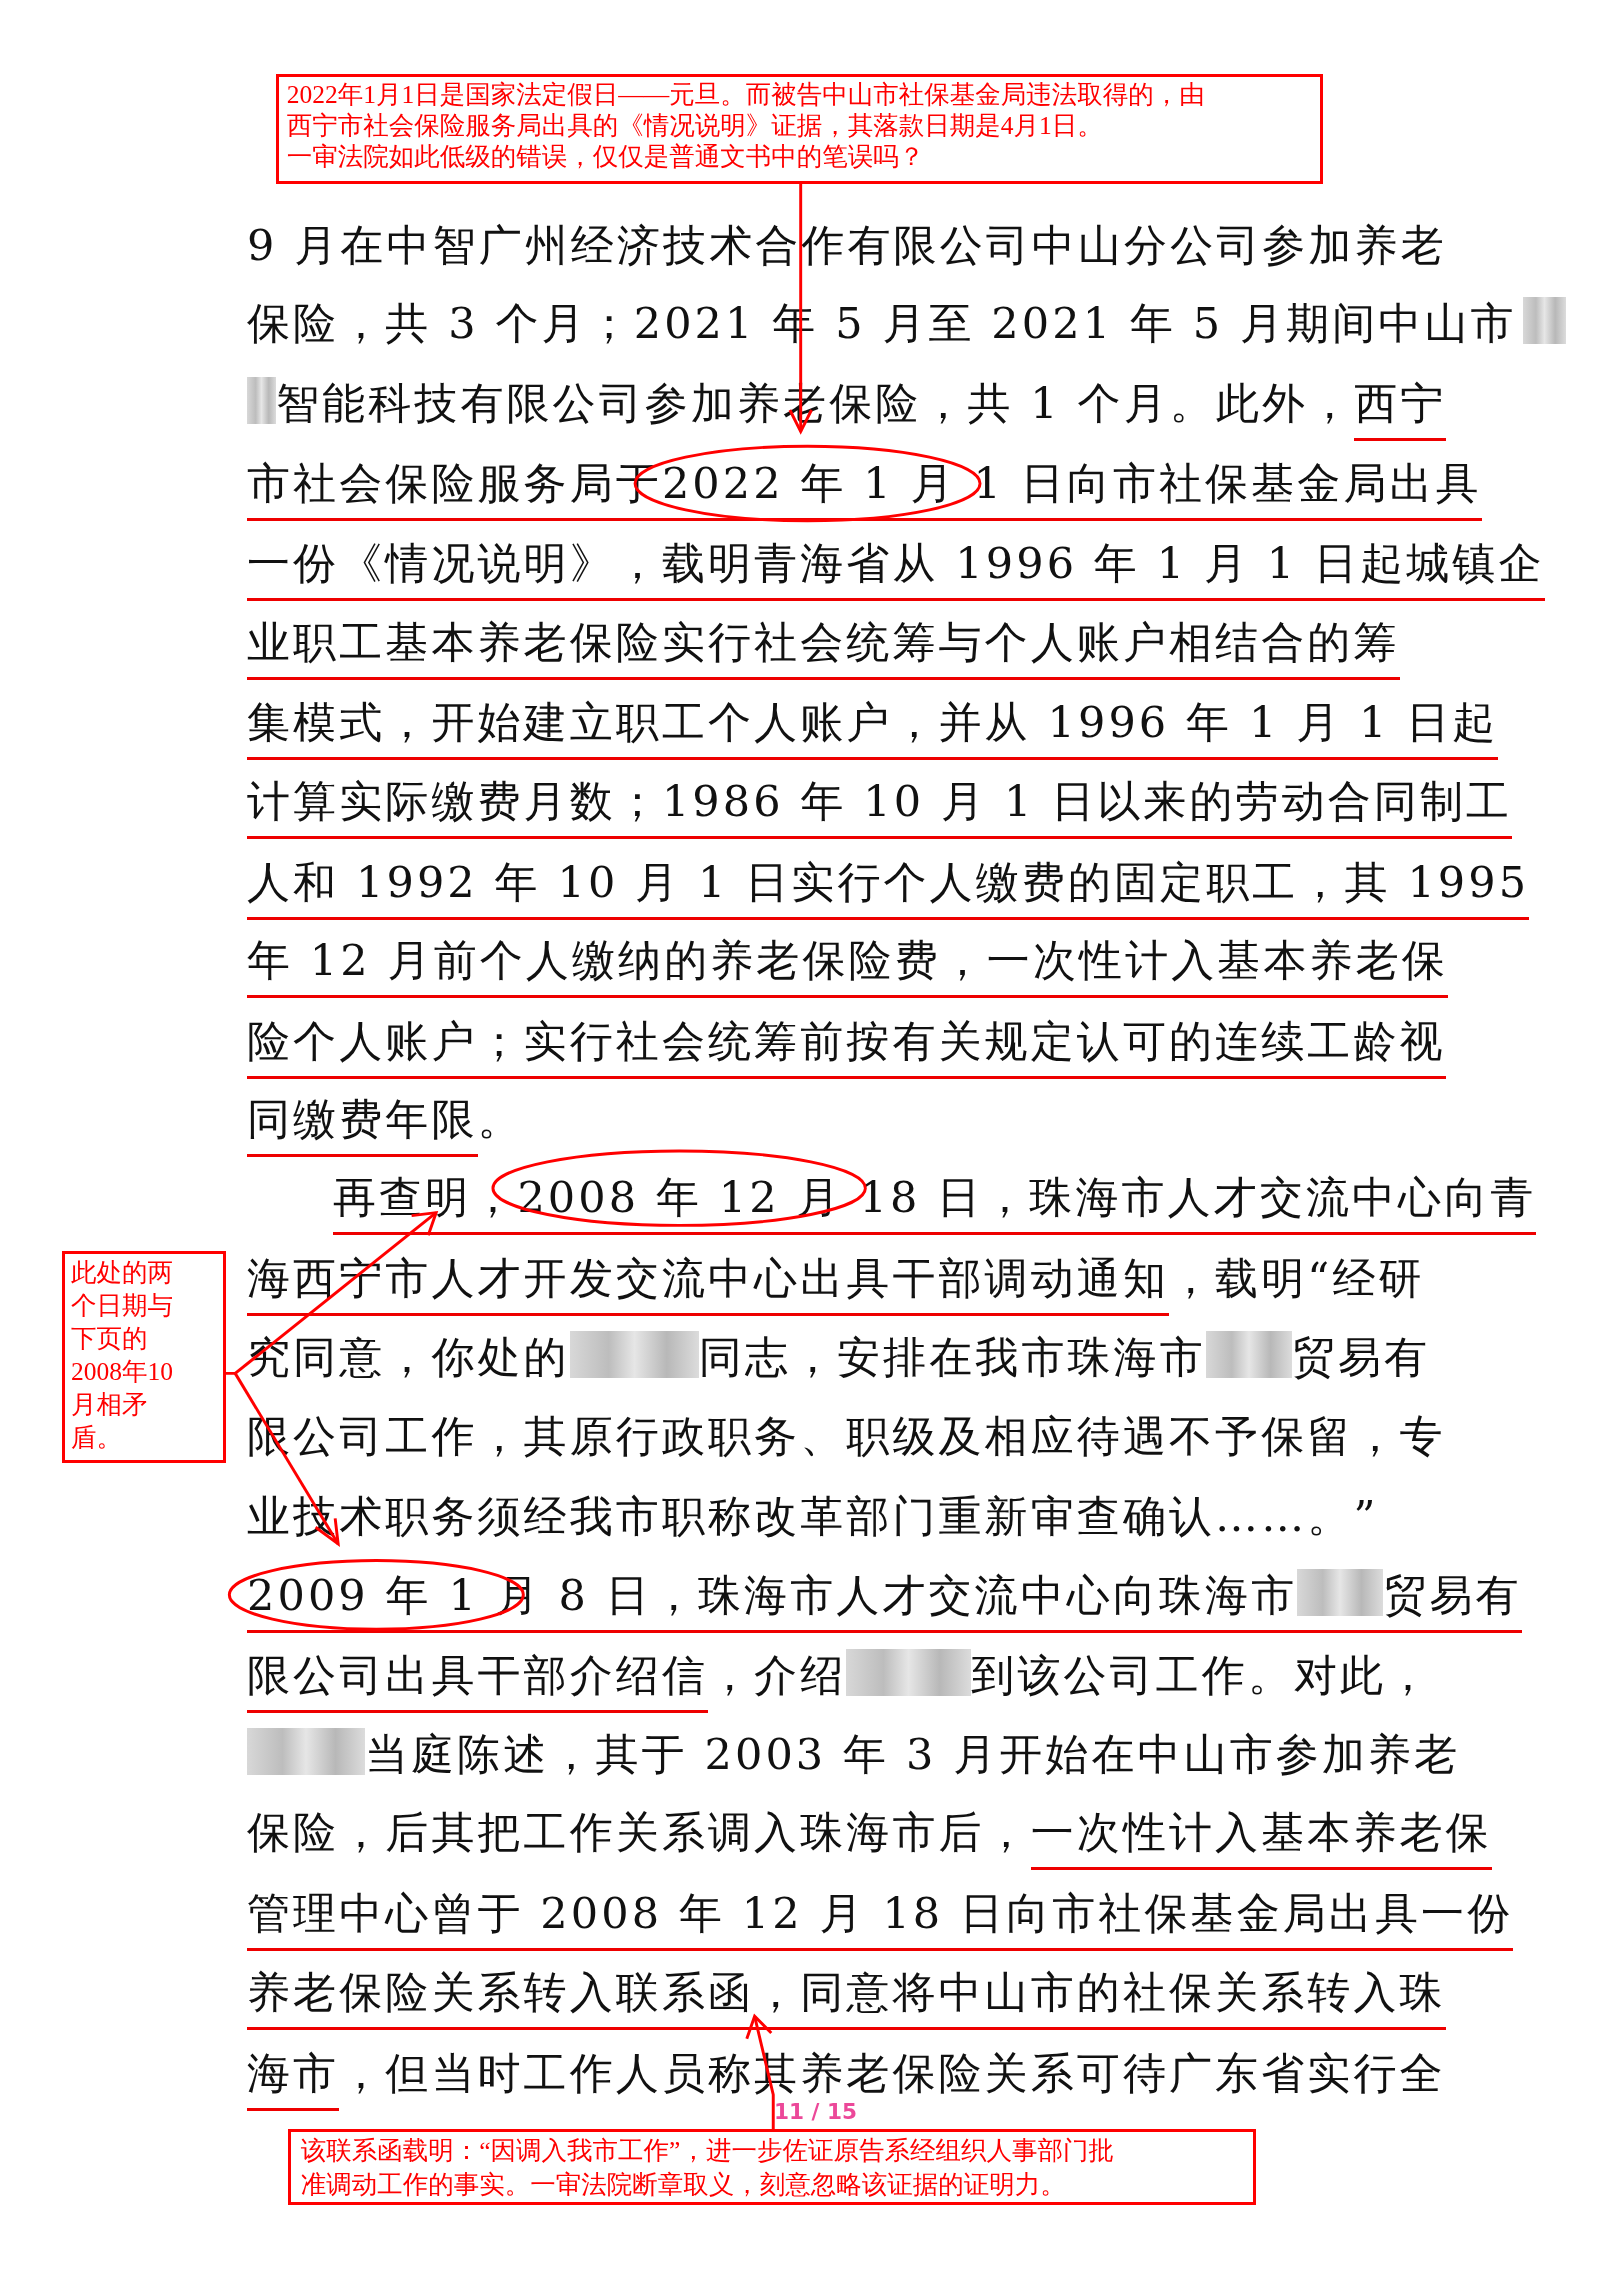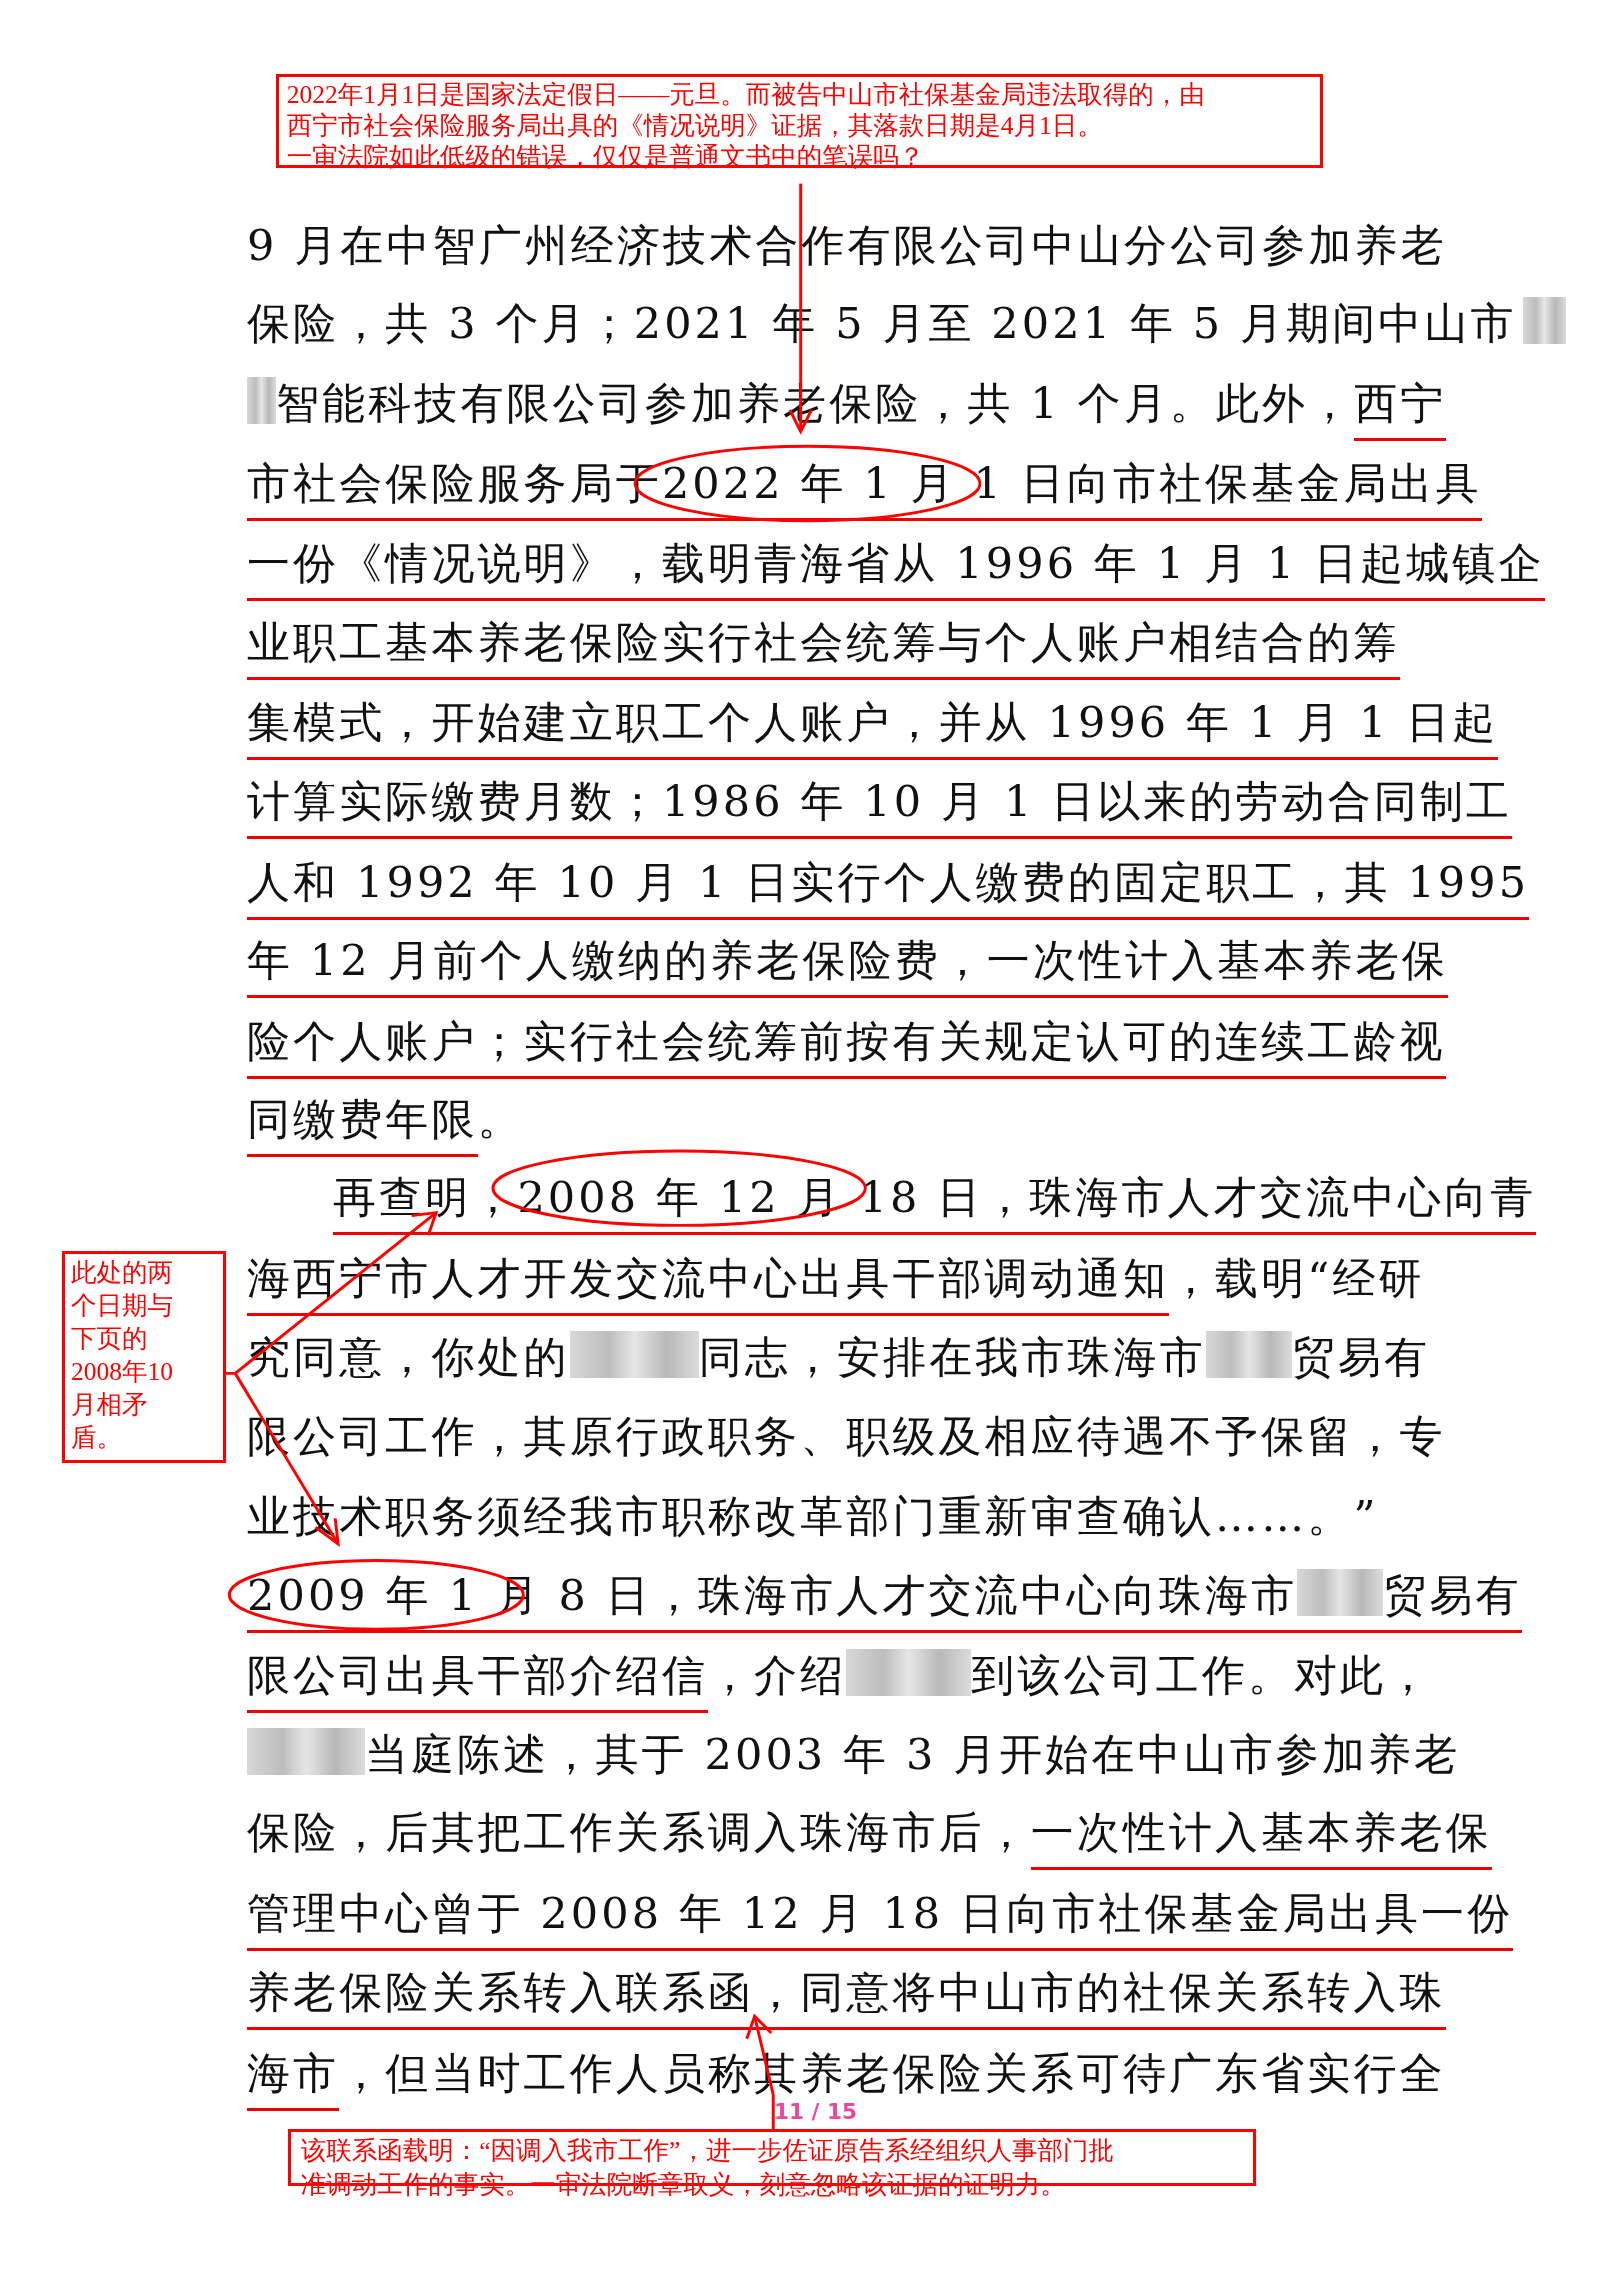--- a/index.html
+++ b/index.html
@@ -8,23 +8,23 @@
   .page { position: absolute; left: 0; top: 0; width: 1620px; height: 2293px; background: #fff; }
   .line { position: absolute; left: 247px; width: 1132px; height: 59px; font-size: 43px; line-height: 59px;
           color: #111; white-space: nowrap; letter-spacing: 3.1px; text-align: justify; text-align-last: justify; }
   .line.last { text-align-last: left; }
   .u { border-bottom: 3.9px solid #ee0000; padding-bottom: 10px; }
   .blur { display: inline-block; width: 43px; height: 47px; vertical-align: -5.9px;
           background: linear-gradient(90deg, #d8d8d8 0%, #bdbdbd 30%, #e6e6e6 50%, #b8b8b8 75%, #dcdcdc 100%); }
   .blur.w2 { width: 86px; } .blur.w3 { width: 129px; } .blur.w4 { width: 125px; }
   .note { position: absolute; border: 3.9px solid #ff0000; background: #fff; color: #ff0000;
           font-family: "Liberation Serif", "DejaVu Serif", serif; box-sizing: border-box; }
-  .note-top { left: 276px; top: 74px; width: 1047px; height: 94px; font-size: 25.5px; line-height: 31px; padding: 2px 7.8px; }
+  .note-top { left: 276px; top: 74px; width: 1047px; height: 110px; font-size: 25.5px; line-height: 31px; padding: 2px 7.8px; }
   .note-left { left: 62px; top: 1251px; width: 164px; height: 212px; font-size: 25.5px; line-height: 33px; padding: 2px 5.9px; }
-  .note-bottom { left: 288px; top: 2129px; width: 968px; height: 57px; font-size: 25.5px; line-height: 34px; padding: 2px 9.8px; }
+  .note-bottom { left: 288px; top: 2129px; width: 968px; height: 76px; font-size: 25.5px; line-height: 34px; padding: 2px 9.8px; }
   .note .ul { }
   .pagenum { position: absolute; left: 774px; top: 2099px; font-family: "DejaVu Sans", sans-serif;
              font-weight: bold; font-size: 21.6px; color: #ec4899; }
   svg.overlay { position: absolute; left: 0; top: 0; pointer-events: none; }
 </style>
 </head>
 <body>
 
 <div class="page">
 

